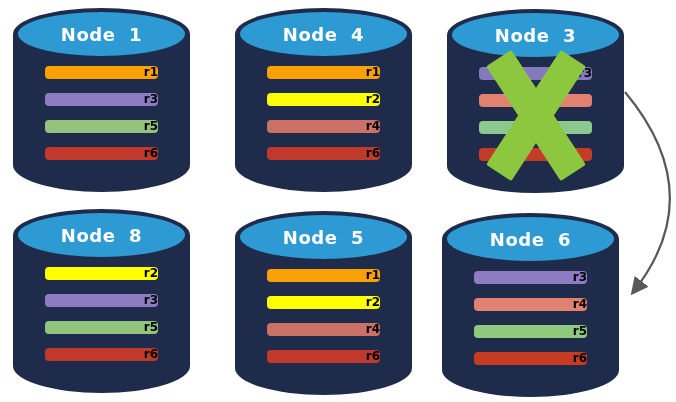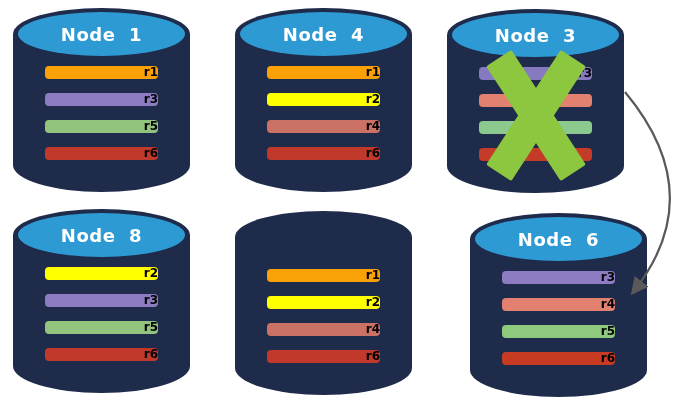--- a/index.html
+++ b/index.html
@@ -20,21 +20,21 @@
             border-radius:50%;display:flex;align-items:center;justify-content:center;}
   .node-title{color:#ffffff;font-weight:bold;font-size:18px;
             letter-spacing:0.5px;word-spacing:7px;}
 
   .bars{position:absolute;left:32px;top:58px;width:113px;}
   .bar{height:13px;border-radius:4px;margin-bottom:14px;text-align:right;
        font-weight:bold;font-size:12px;line-height:13px;color:#000;}
 
   
   .n1{left:13px;top:8px;}   .n2{left:235px;top:8px;}  .n3{left:447px;top:9px;padding-left:36px;}
-  .n4{left:13px;top:209px;} .n5{left:235px;top:211px;}.n6{left:470px;top:213px;}
+  .n4{left:13px;top:209px;} .n5{left:235px;top:211px;}.n6{left:442px;top:213px;}
 
   
   .xmark{position:absolute;left:0;top:0;width:177px;height:184px;pointer-events:none;}
   .xarm{position:absolute;left:74px;top:38px;width:30px;height:137px;border-radius:2px;}
   .xarm.a{transform:rotate(33deg);}
   .xarm.b{transform:rotate(-33deg);}
 
   
   .arrow-svg{position:absolute;left:0;top:0;width:676px;height:402px;pointer-events:none;}
 </style>
@@ -99,20 +99,23 @@
       <div class="bar" style="background: rgb(255, 255, 0);">r2</div>
       <div class="bar" style="background: rgb(142, 124, 195);">r3</div>
       <div class="bar" style="background: rgb(147, 196, 125);">r5</div>
       <div class="bar" style="background: rgb(192, 57, 43);">r6</div>
     </div>
   </div>
 
   <div class="node n5">
     <div class="cyl-cap" style="background: rgb(31, 43, 74);"></div>
     <div class="cyl-body" style="background: rgb(31, 43, 74);"></div>
+    <div class="cyl-topface" style="background: rgb(46, 154, 211);">
+      <span class="node-title">Node 5</span>
+    </div>
     <div class="bars">
       <div class="bar" style="background: rgb(249, 161, 6);">r1</div>
       <div class="bar" style="background: rgb(255, 255, 0);">r2</div>
       <div class="bar" style="background: rgb(204, 113, 102);">r4</div>
       <div class="bar" style="background: rgb(192, 57, 43);">r6</div>
     </div>
   </div>
 
   <div class="node n6">
     <div class="cyl-cap" style="background: rgb(31, 43, 74);"></div>

